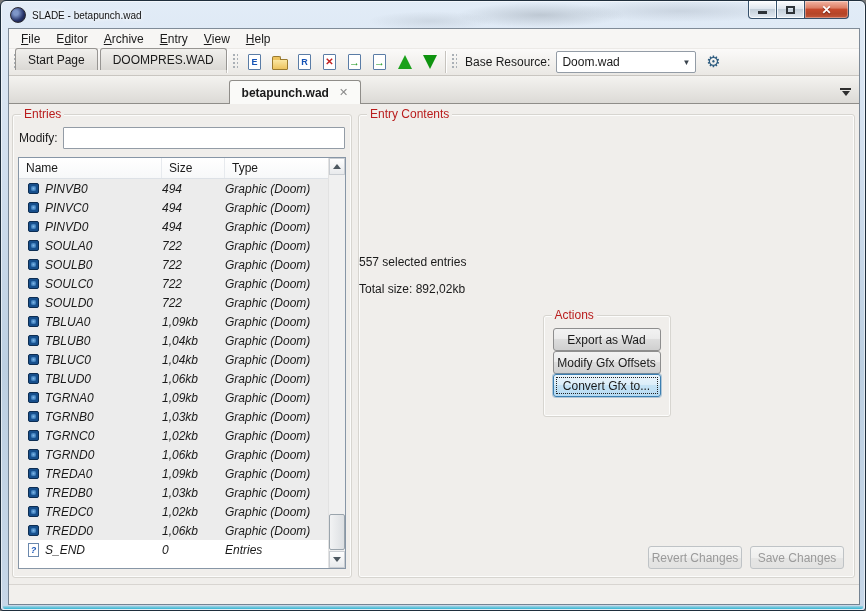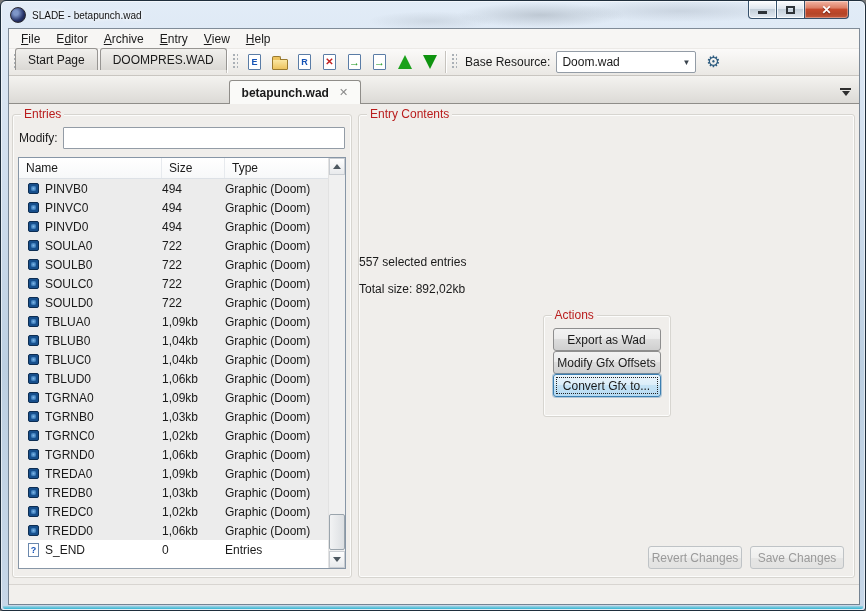--- a/index.html
+++ b/index.html
@@ -107,21 +107,21 @@
   
   .filter-row { position:absolute; left:6px; right:6px; top:12px; height:22px; display:flex; align-items:center; }
   .filter-label { width:44px; }
   .filter-input { flex:1; height:22px; border:1px solid #939ca6; border-radius:1px; background:#fff; padding:0 4px;
     font:12px "Liberation Sans",sans-serif; outline:none; }
   .elist { position:absolute; left:5px; right:5px; top:42px; bottom:8px; background:#fff; border:1px solid #8796a6; }
   .lheader { position:absolute; left:0; right:17px; top:0; height:21px; background:linear-gradient(#ffffff,#f7f8f9);
     border-bottom:1px solid #dde1e6; display:grid; grid-template-columns:143px 63px 1fr; align-items:center; }
   .lheader .hc { padding-left:7px; border-right:1px solid #e7eaee; height:100%; display:flex; align-items:center; }
   .lheader .hc:last-child { border-right:none; }
-  .lbody { position:absolute; left:0; right:17px; top:21px; bottom:0; overflow:hidden; }
+  .lbody { position:absolute; left:0; right:17px; top:21px; bottom:0; overflow:hidden;font-style:italic; }
   .lrow { height:19px; display:grid; grid-template-columns:143px 63px 1fr; align-items:center; background:#fff; }
   .lrow.sel { background:#ececec; }
   .lrow .c { white-space:nowrap; overflow:hidden; }
   .lrow .c1 { display:flex; align-items:center; padding-left:9px; }
   .eicon { flex:0 0 auto; margin-right:6px; }
   .eicon.gfx { width:11px; height:11px; background:#174f8c; border:1px solid #0d2d52; border-radius:2px; position:relative; }
   .eicon.gfx::after { content:''; position:absolute; inset:2px; background:radial-gradient(circle,#7db6e8 0%,#2f6fae 80%); border-radius:1px; }
   .eicon.unk { width:11px; height:14px; background:#fff; border:1px solid #6a88ad; color:#1553b5;
     font-weight:bold; font-size:9px; line-height:12px; text-align:center; }
   

